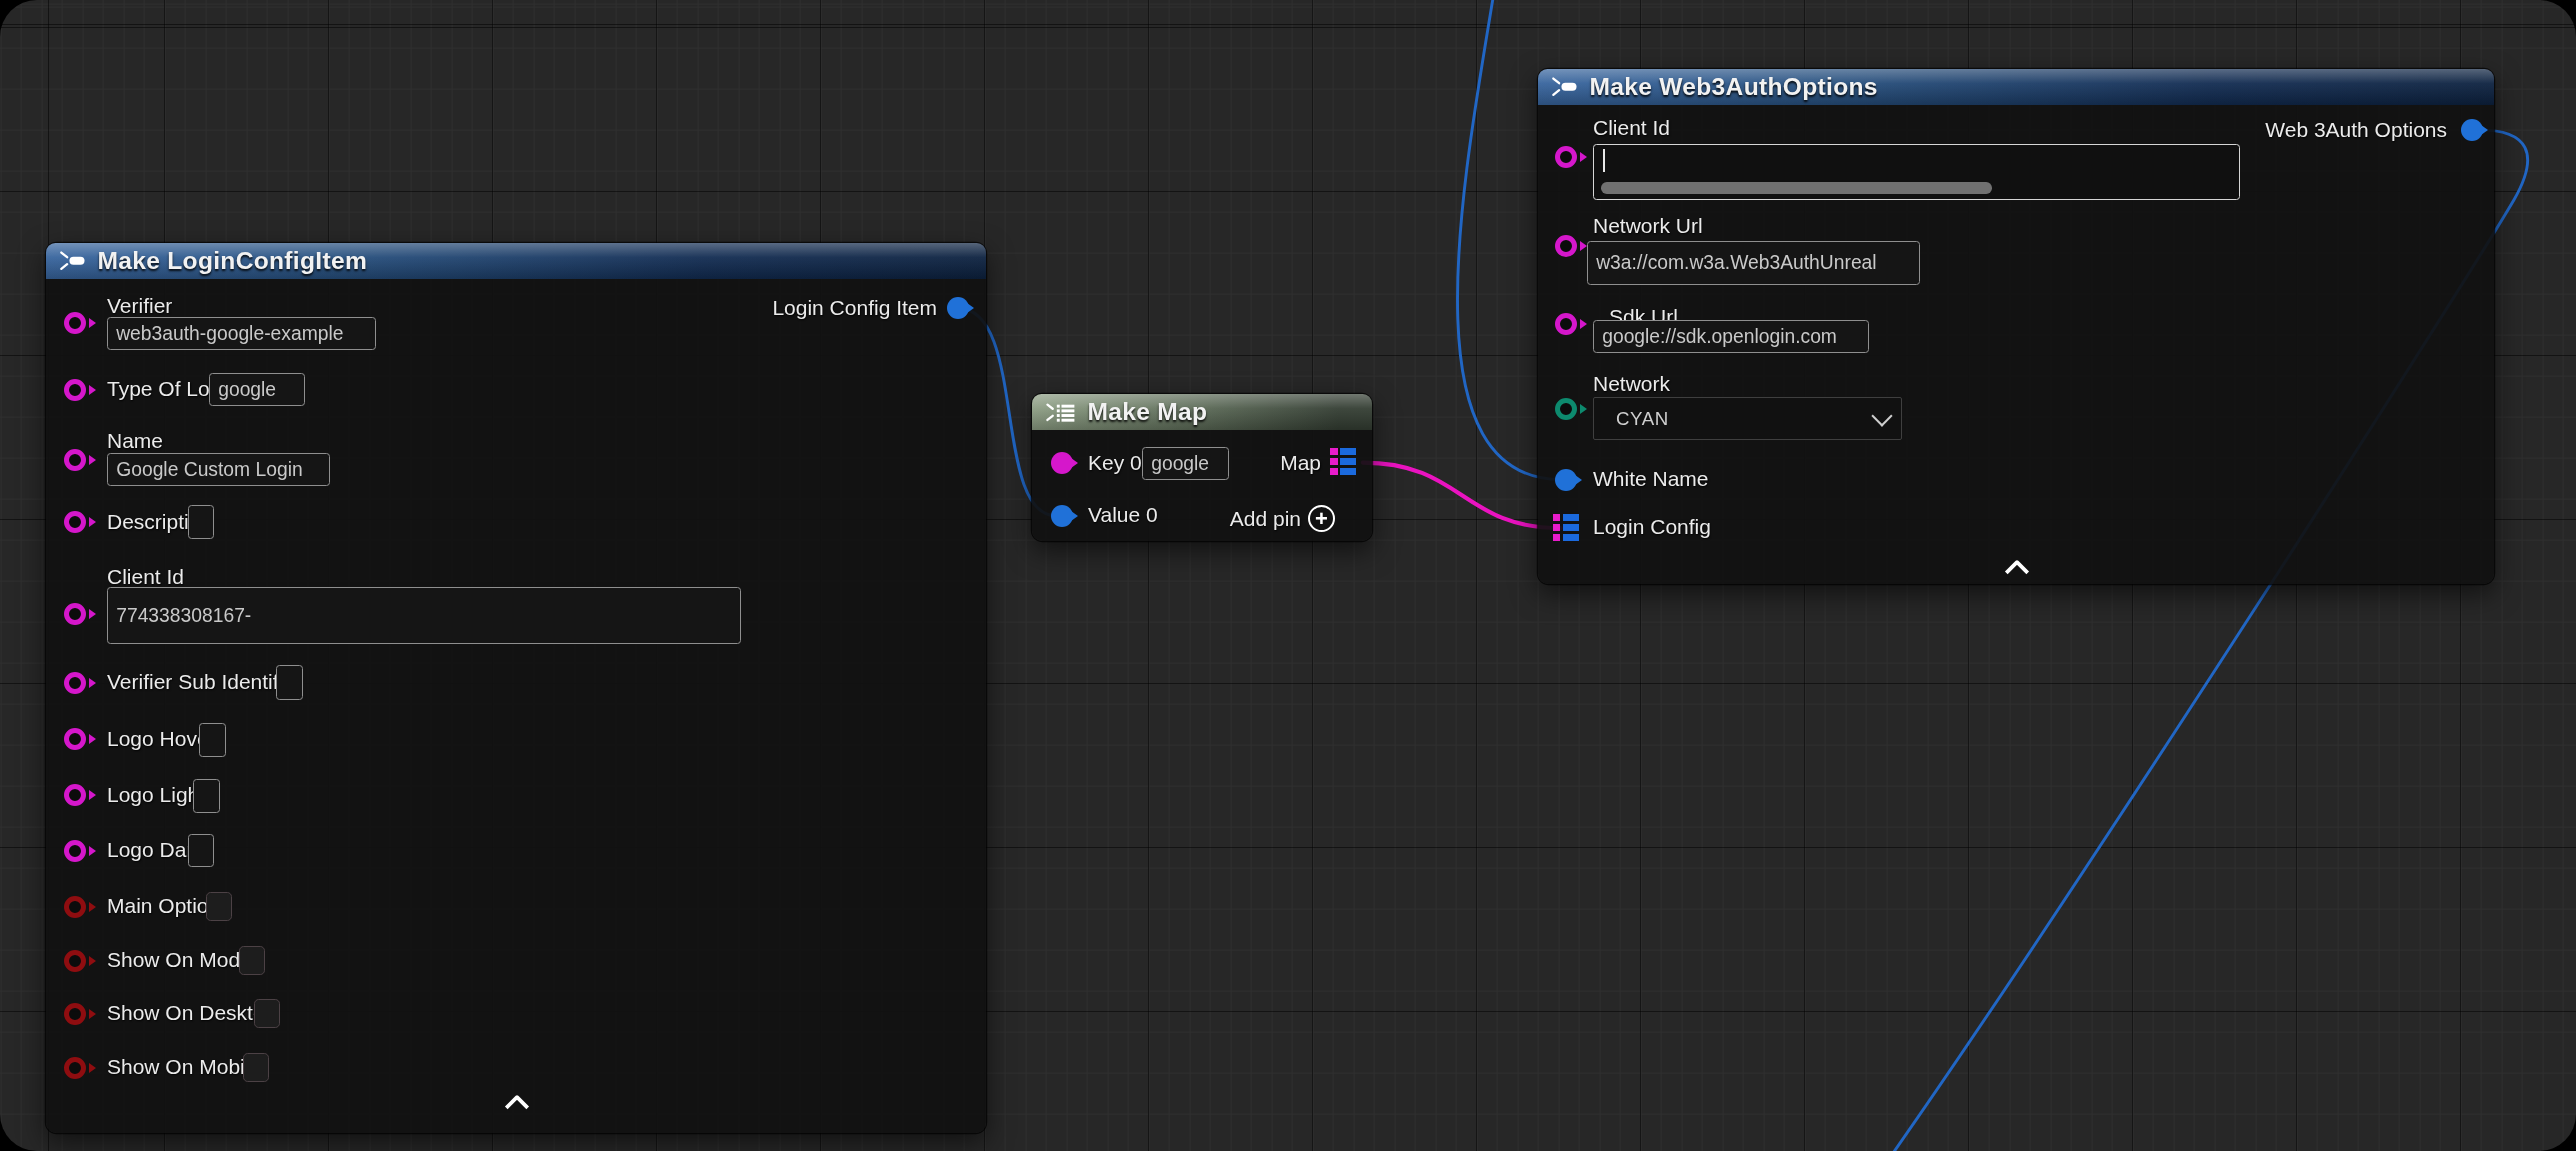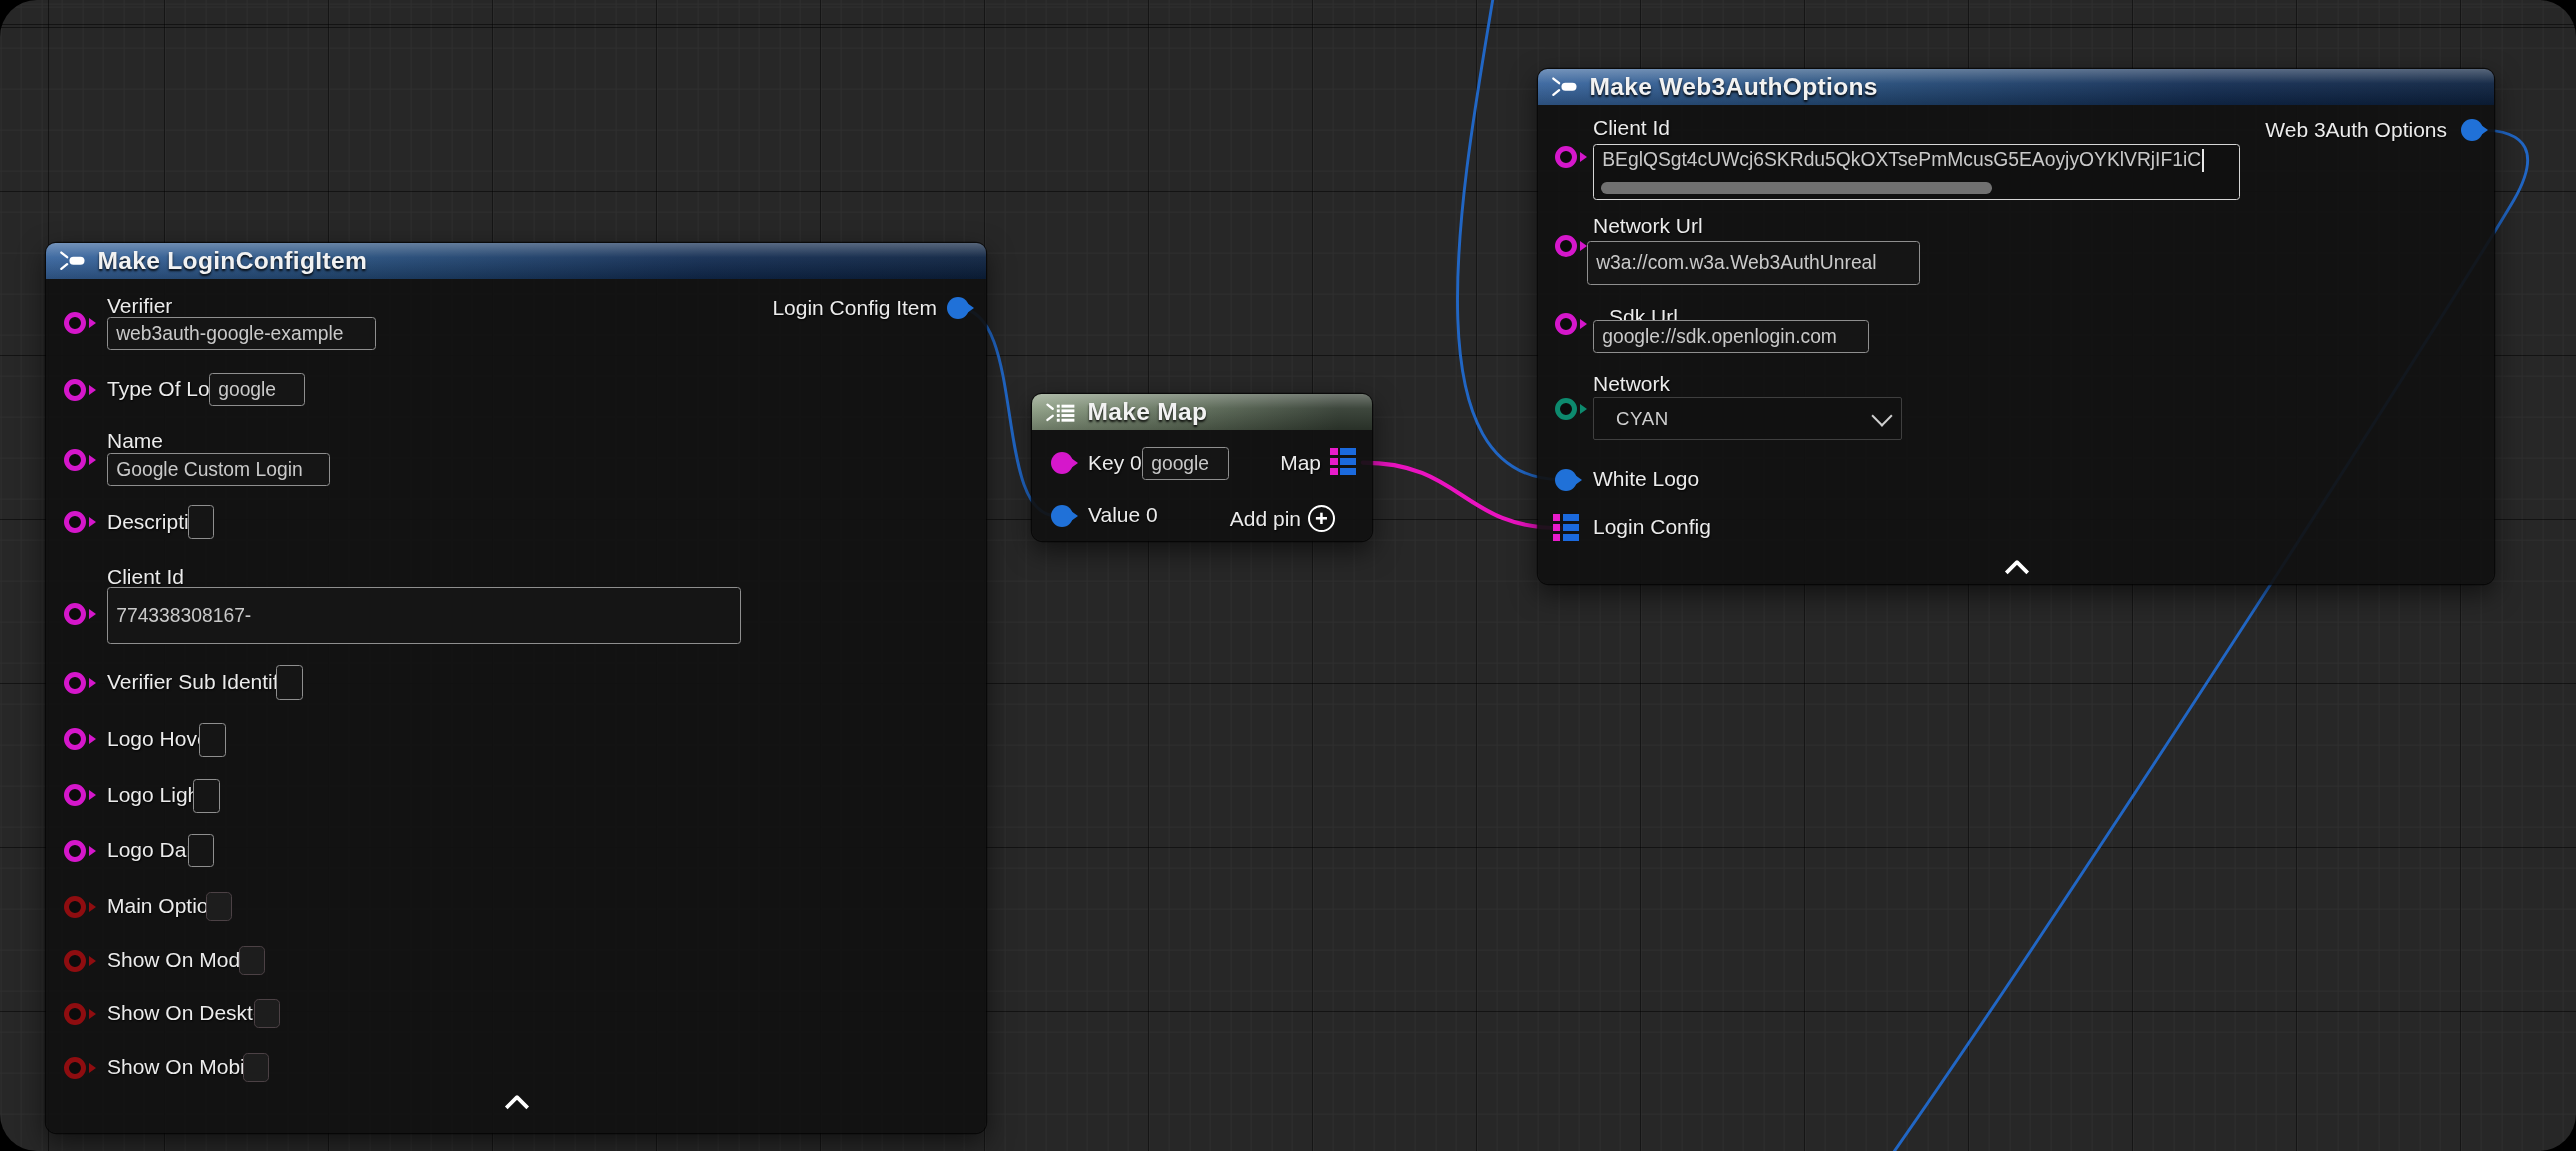--- a/index.html
+++ b/index.html
@@ -221,42 +221,41 @@
       </span>
       <span class="title">Make Web3AuthOptions</span>
     </div>
 
     <span class="lbl r" style="right:47px;top:48px;">Web 3Auth Options</span>
     <span class="pin solid struct" style="left:923px;top:50px;"></span>
 
     <span class="lbl" style="left:55px;top:46px;">Client Id</span>
     <span class="pin ring str" style="left:17px;top:77px;"></span>
     <span class="tfield focus" style="left:55px;top:75px;width:647px;height:56px;align-items:flex-start;padding-top:3.5px;">
-      <span>BEglQSgt4cUWcj6SKRdu5QkOXTsePmMcusG5EAoyjyOYKlVRjIF1iC</span>
       <span class="caret"></span>
       <span class="scrollbar" style="width:391px;"></span>
     </span>
 
     <span class="lbl" style="left:55px;top:144px;">Network Url</span>
     <span class="pin ring str" style="left:17px;top:166px;"></span>
     <span class="tfield" style="left:49px;top:172px;width:333px;height:44px;">w3a://com.w3a.Web3AuthUnreal</span>
 
     <span class="lbl" style="left:55px;top:235px;margin-left:16px;">Sdk Url</span>
     <span class="pin ring str" style="left:17px;top:244px;"></span>
     <span class="tfield" style="left:55px;top:251px;width:276px;height:33px;">google://sdk.openlogin.com</span>
 
     <span class="lbl" style="left:55px;top:302px;">Network</span>
     <span class="pin ring enum" style="left:17px;top:329px;"></span>
     <span class="dropdown" style="left:55px;top:328px;width:309px;height:43px;">
       <span>CYAN</span>
       <span class="dd-chev"></span>
     </span>
 
     <span class="pin solid struct" style="left:17px;top:400px;"></span>
-    <span class="lbl" style="left:55px;top:397px;">White Logo</span>
+    <span class="lbl" style="left:55px;top:397px;">White Name</span>
 
     <span class="mappin" style="left:14.6px;top:445px;">
       <i class="k"></i>
         <i class="v"></i>
         <i class="k"></i>
         <i class="v"></i>
         <i class="k"></i>
         <i class="v"></i>
     </span>
     <span class="lbl" style="left:55px;top:445px;">Login Config</span>

